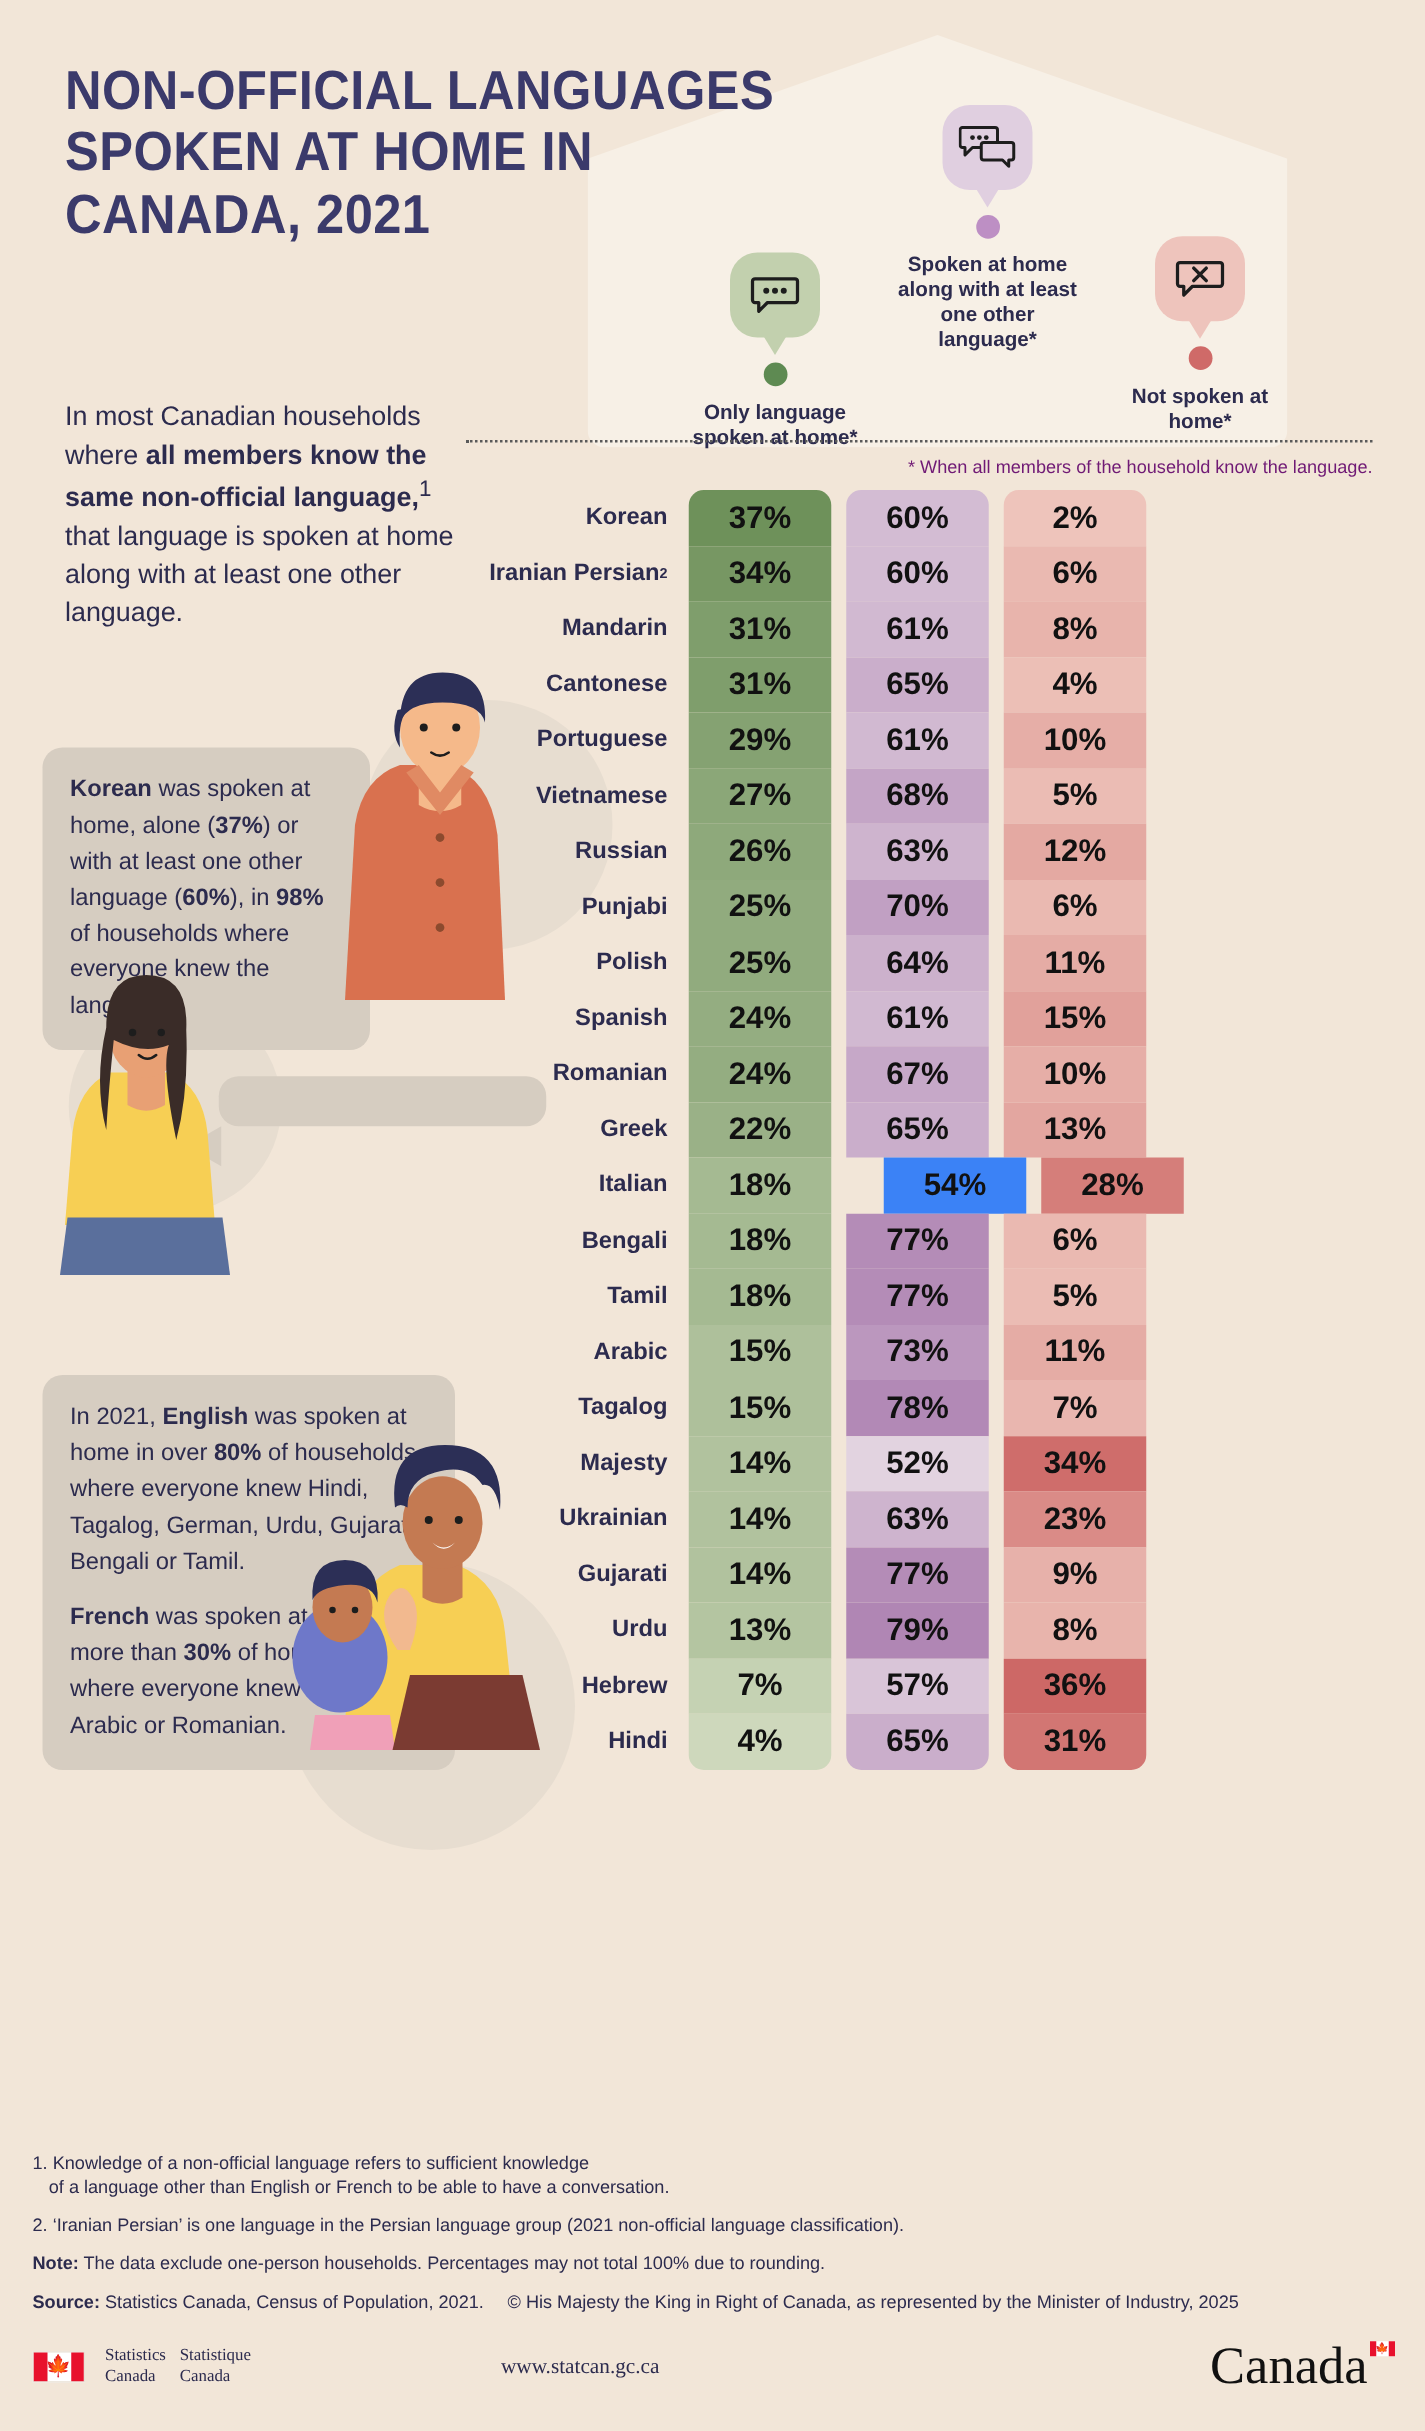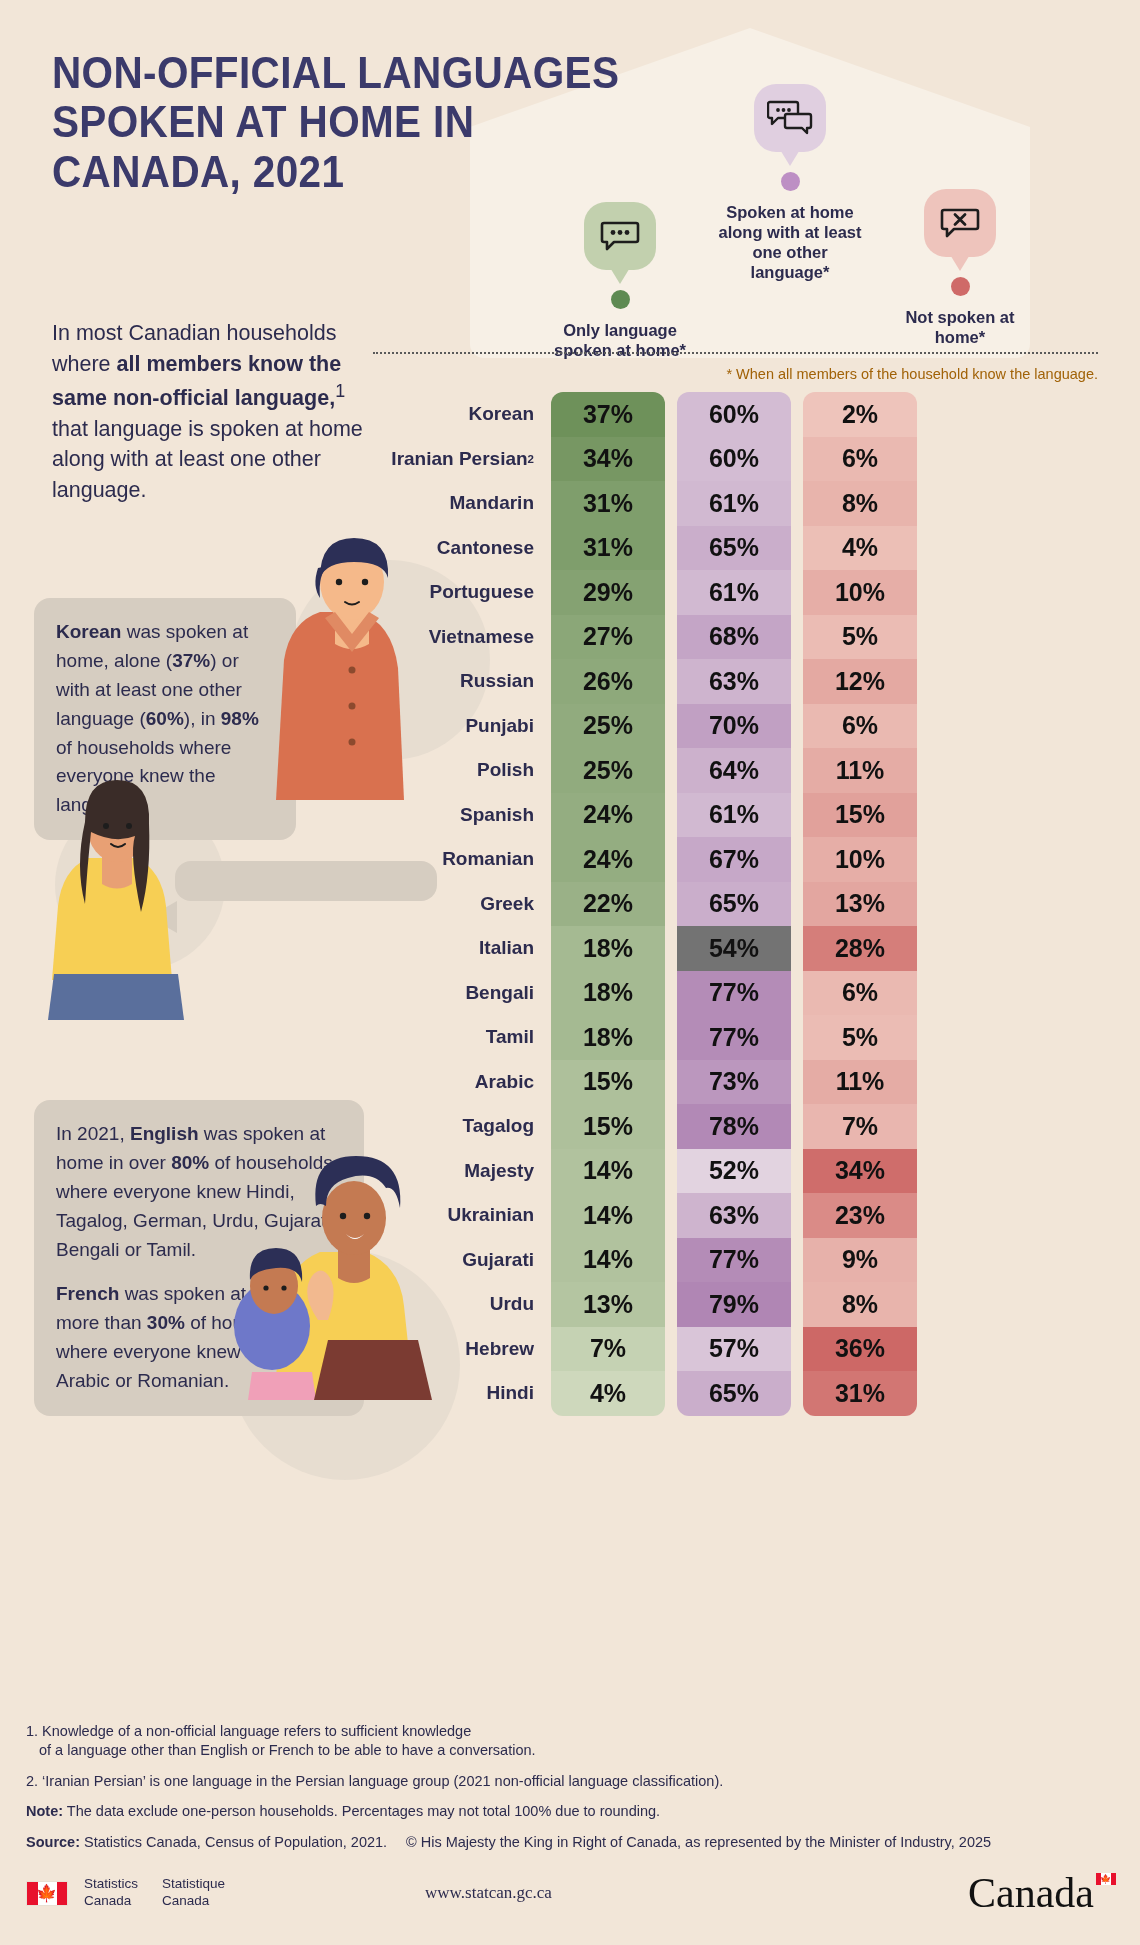--- a/index.html
+++ b/index.html
@@ -71,21 +71,21 @@
   .c3 .dot{ position:relative; top:-13px; }
   .c3 .leg-label{ position:relative; top:-13px; }
 
   
   .divider{
     position:absolute; left:373px; top:352px; width:725px; height:2px; z-index:6;
     border-top:2.5px dotted #5a5a5a;
   }
   .note-star{
     position:absolute; left:373px; top:366px; width:725px; z-index:6;
-    text-align:right; font-size:14.5px; color:#a16207;
+    text-align:right; font-size:14.5px; color:#701a75;
   }
 
   
   .table{
     position:absolute; left:373px; top:392px; width:730px; z-index:6;
   }
   .trow{ display:flex; align-items:stretch; height:44.5px; }
   .lang{
     width:178px; text-align:right; padding-right:17px;
     font-size:19px; font-weight:bold; color:#2c2b4e;
@@ -149,22 +149,22 @@
   }
   .flag:before,.flag:after{
     content:""; position:absolute; top:0; width:10.5px; height:100%; background:#e8112d;
   }
   .flag:before{ left:0; } .flag:after{ right:0; }
   .maple{
     position:absolute; left:50%; top:50%; transform:translate(-50%,-50%);
     color:#e8112d; font-size:17px; line-height:1;
   }
   .wordmark{
-    margin-left:16px; font-size:13.5px; line-height:1.25; display:flex; gap:24px;
-    font-family:Liberation Sans, sans-serif;
+    margin-left:16px; font-size:13.5px; line-height:1.25; display:flex; gap:11px;
+    font-family:Liberation Serif, serif;
   }
   .url{ margin-left:200px; font-size:17px; font-family:"Liberation Serif", serif; }
   .canada{
     margin-left:auto; font-family:"Liberation Serif", serif;
     font-size:42px; position:relative; padding-right:22px; color:#111;
   }
   .canada .cflag{
     position:absolute; right:0; top:4px; width:20px; height:12px; background:#fff;
   }
   .canada .cflag:before,.canada .cflag:after{
@@ -301,21 +301,21 @@
     </div>
     <div class="trow">
       <div class="lang">Greek</div>
       <div class="cell" style="background: rgb(154, 177, 135);">22%</div>
       <div class="cell" style="background: rgb(202, 174, 203);">65%</div>
       <div class="cell" style="background: rgb(227, 166, 160);">13%</div>
     </div>
     <div class="trow">
       <div class="lang">Italian</div>
       <div class="cell" style="background: rgb(165, 186, 146);">18%</div>
-      <div class="cell" style="background: #737373;">54%</div>
+      <div class="cell" style="background: #3b82f6; margin-left: 30px;">54%</div>
       <div class="cell" style="background: rgb(213, 126, 122);">28%</div>
     </div>
     <div class="trow">
       <div class="lang">Bengali</div>
       <div class="cell" style="background: rgb(165, 186, 146);">18%</div>
       <div class="cell" style="background: rgb(180, 140, 183);">77%</div>
       <div class="cell" style="background: rgb(234, 185, 177);">6%</div>
     </div>
     <div class="trow">
       <div class="lang">Tamil</div>

